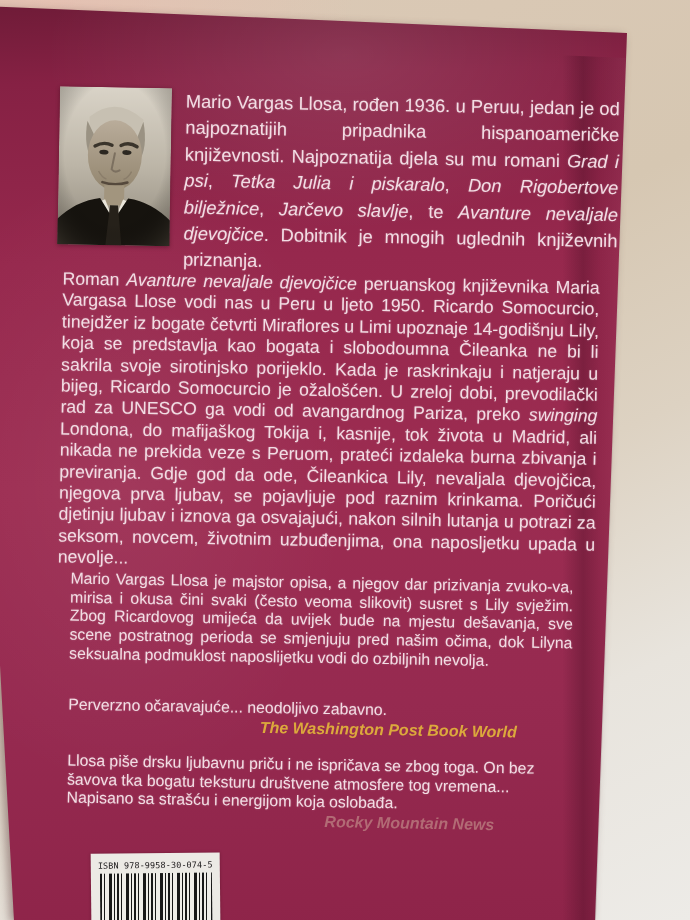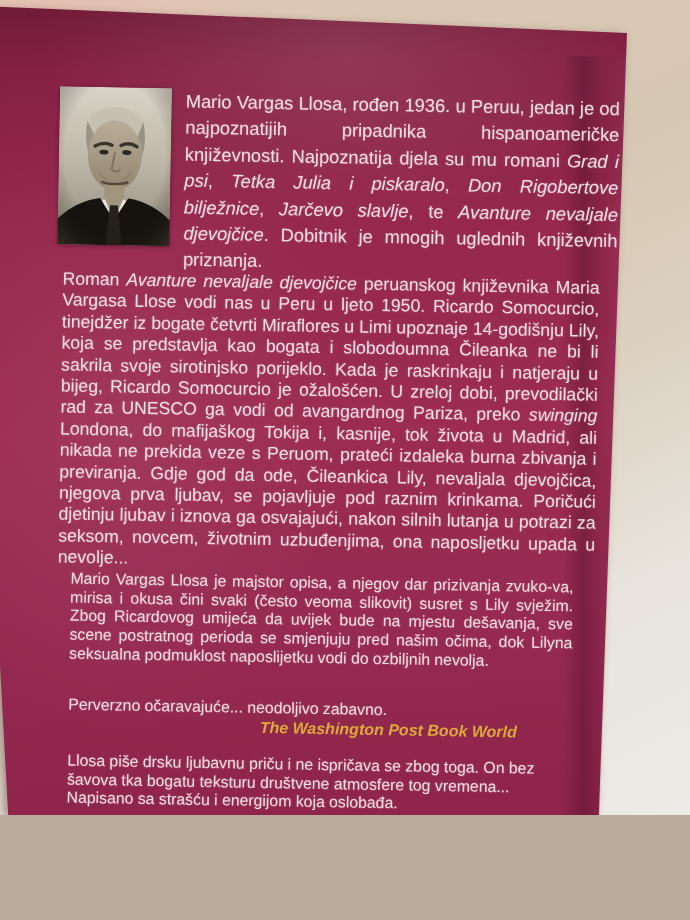--- a/index.html
+++ b/index.html
@@ -1,17 +1,17 @@
 <!DOCTYPE html>
 <html><head>
 <meta charset="utf-8">
 <style>
   html,body{margin:0;padding:0;background:#b9ab99;}
   .scene{
-    position:relative;width:690px;height:815px;overflow:hidden;
+    position:relative;width:690px;height:920px;overflow:hidden;
     font-family:"Liberation Sans",sans-serif;
   }
   
   .wall{
     position:absolute;inset:0;
     background:
       radial-gradient(ellipse 500px 300px at 8% 0%, rgba(236,186,175,.55), transparent 60%),
       linear-gradient(155deg,#dcc9b6 0%,#d6c7b2 38%,#ddd2c2 58%,#e8e4dd 78%,#edebe7 100%);
   }
   

